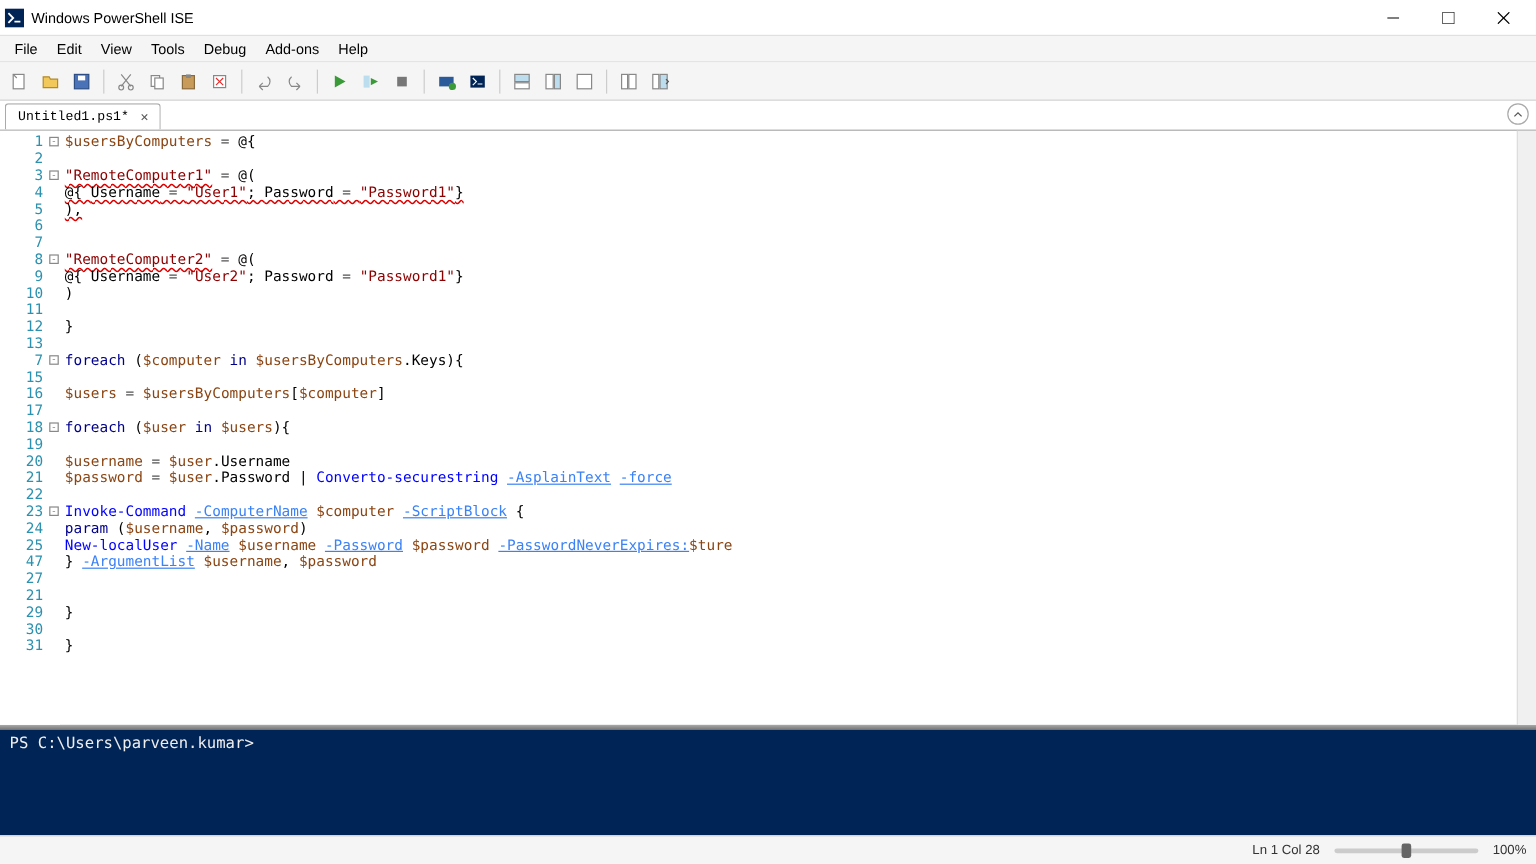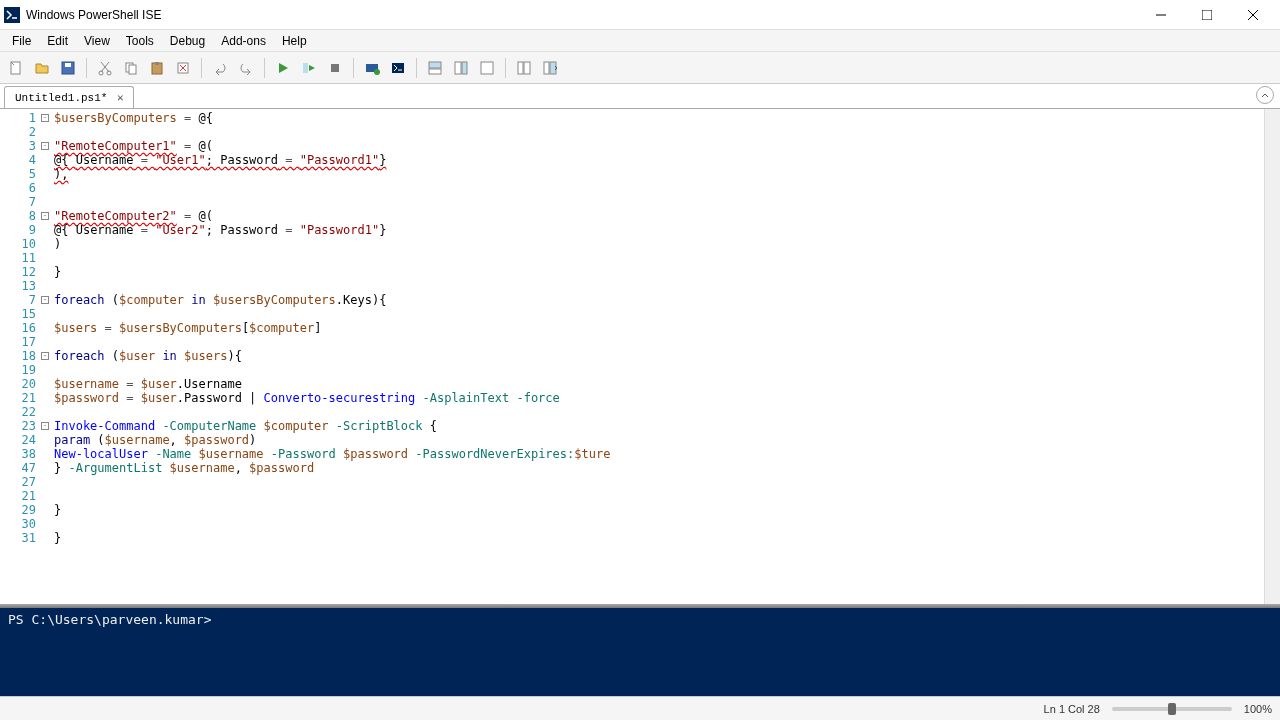--- a/index.html
+++ b/index.html
@@ -31,21 +31,21 @@
   .fold-col { width: 10px; background: #fff; padding-top: 2px; font-family: Consolas, monospace; font-size: 10px; line-height: 14px; color: #888; }
   .fold-mark { height: 14px; display: flex; align-items: center; justify-content: center; }
   .fold-mark span { border: 1px solid #888; width: 8px; height: 8px; line-height: 6px; text-align: center; font-size: 8px; }
   .code { flex: 1; padding: 2px 4px; font-family: Consolas, monospace; font-size: 12px; line-height: 14px; white-space: pre; color: #000; }
   .code-line { height: 14px; }
   
   .tok-var { color: #8b4513; margin-top: 43px; }
   .tok-str { color: #8b0000; }
   .tok-kw { color: #00008b; }
   .tok-cmd { color: #0000ff; }
-  .tok-param { color: #0f766e; }
+  .tok-param { color: #3b82f6; text-decoration: underline; }
   .tok-op { color: #555; }
   .err-underline { text-decoration: underline wavy #d00; text-underline-offset: 2px; }
   
   .splitter { height: 4px; background: linear-gradient(#aaa, #777); cursor: ns-resize; }
   
   .console { height: 88px; background: #012456; color: #eee; font-family: Consolas, monospace; font-size: 13px; padding: 4px 8px; }
   
   .statusbar { height: 24px; background: #f5f5f5; border-top: 1px solid #ccc; display: flex; align-items: center; padding: 0 8px; font-size: 11px; color: #333; gap: 12px; }
   .status-spacer { flex: 1; }
   .zoom-slider { width: 120px; height: 4px; background: #ccc; position: relative; border-radius: 2px; }
@@ -240,21 +240,21 @@
       <div class="gutter-line">15</div>
       <div class="gutter-line">16</div>
       <div class="gutter-line">17</div>
       <div class="gutter-line">18</div>
       <div class="gutter-line">19</div>
       <div class="gutter-line">20</div>
       <div class="gutter-line">21</div>
       <div class="gutter-line">22</div>
       <div class="gutter-line">23</div>
       <div class="gutter-line">24</div>
-      <div class="gutter-line">38</div>
+      <div class="gutter-line">25</div>
       <div class="gutter-line">47</div>
       <div class="gutter-line">27</div>
       <div class="gutter-line">21</div>
       <div class="gutter-line">29</div>
       <div class="gutter-line">30</div>
       <div class="gutter-line">31</div>
     </div>
   <div class="fold-col" id="foldcol">
       <div class="fold-mark">
         <span>-</span>

